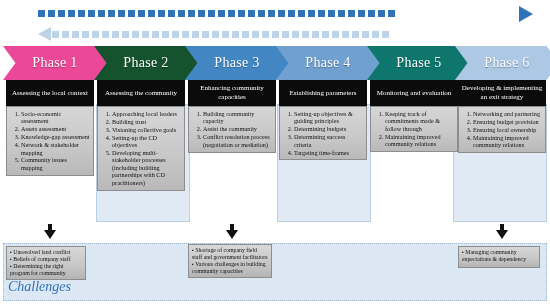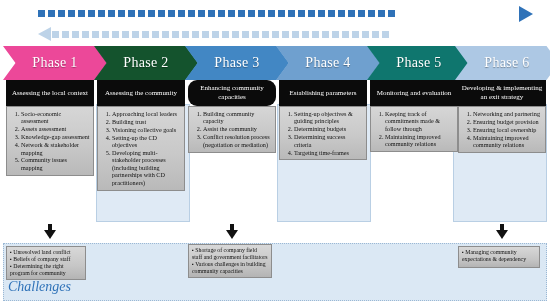--- a/index.html
+++ b/index.html
@@ -202,21 +202,21 @@
       </div>
       <div class="cbox" style="left: 97px;">
         <ol>
           <li>Approaching local leaders</li>
           <li>Building trust</li>
           <li>Visioning collective goals</li>
           <li>Setting-up the CD objectives</li>
           <li>Developing multi-stakeholder processes (including building partnerships with CD practitioners)</li>
         </ol>
       </div>
-      <div class="subbar" style="left: 188px; border-radius: 9px;">
+      <div class="subbar" style="left: 188px;">
         <span>Enhancing community capacities</span>
       </div>
       <div class="cbox" style="left: 188px;">
         <ol>
           <li>Building community capacity</li>
           <li>Assist the community</li>
           <li>Conflict resolution process (negotiation or mediation)</li>
         </ol>
       </div>
       <div class="subbar" style="left: 279px;">

